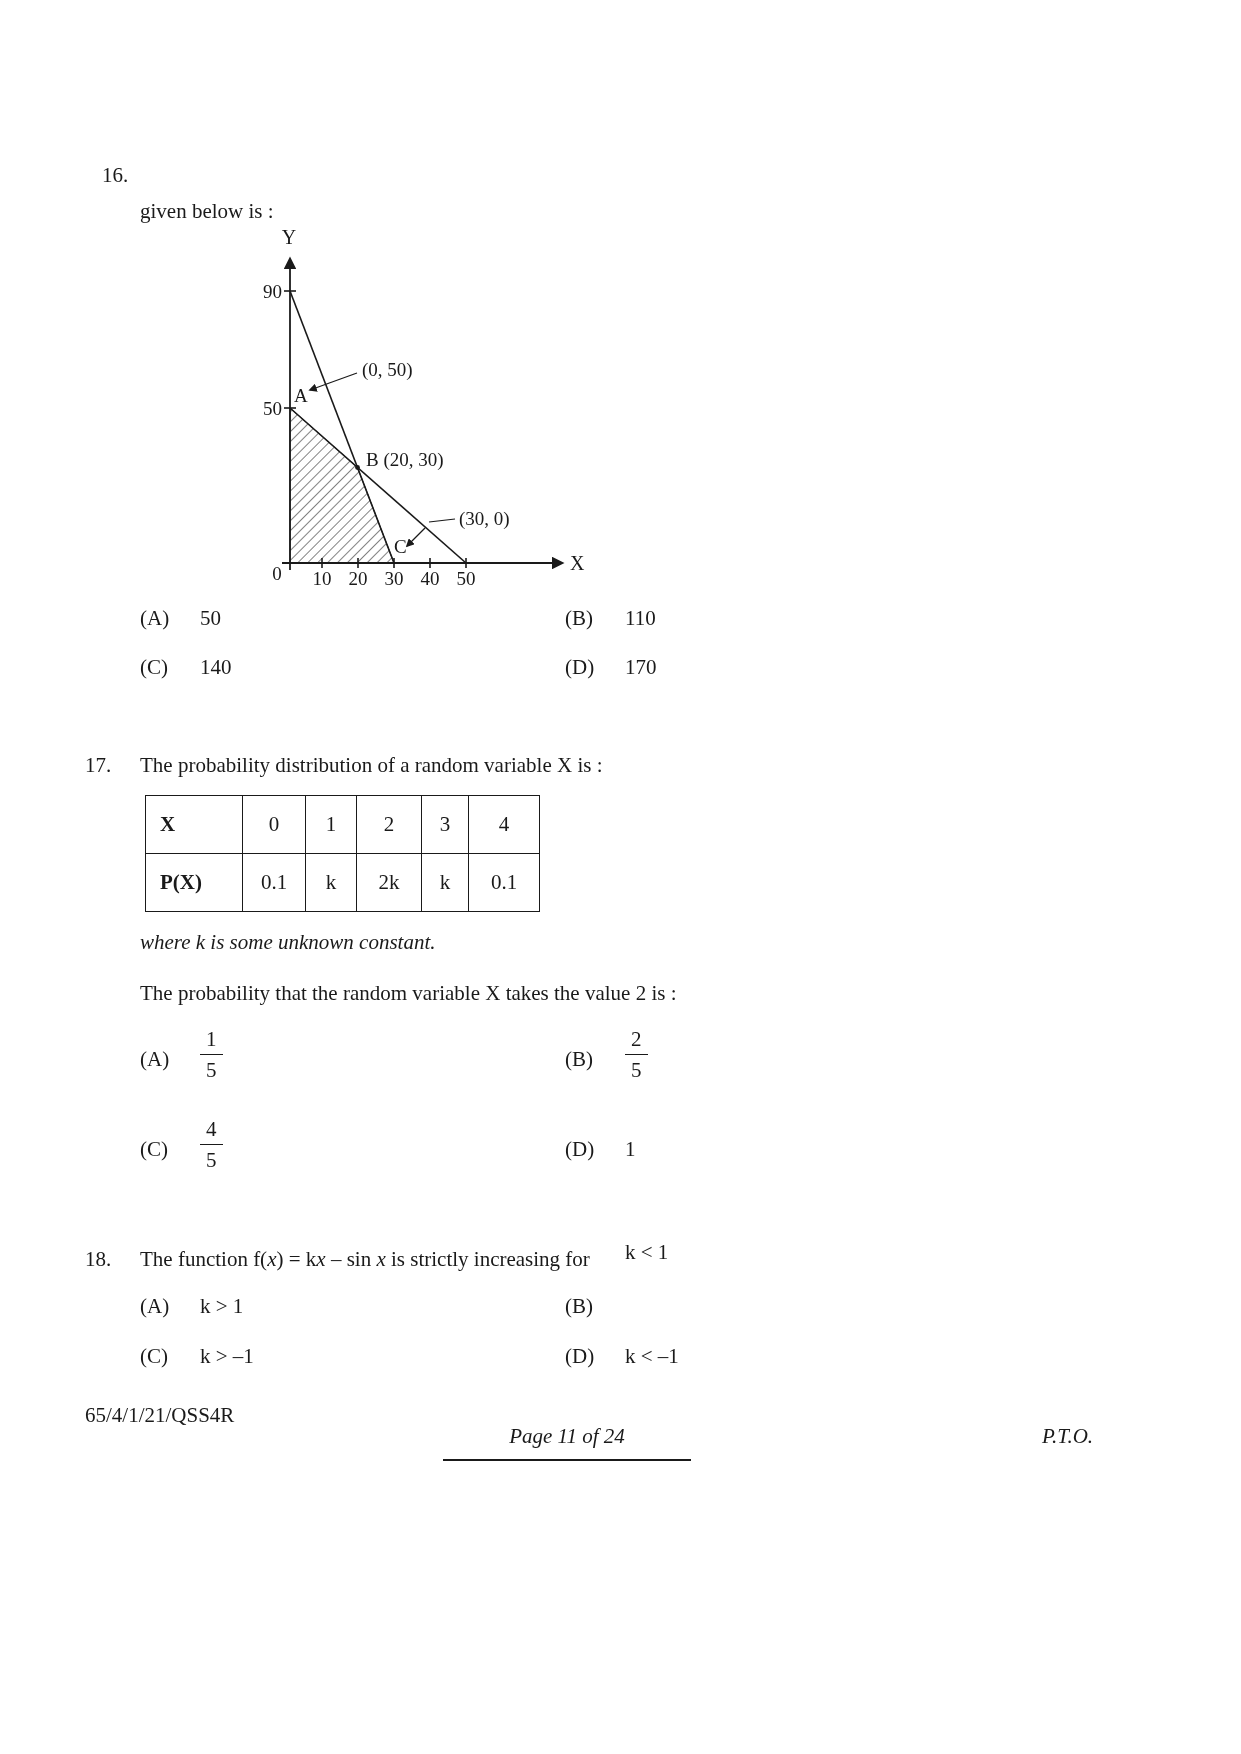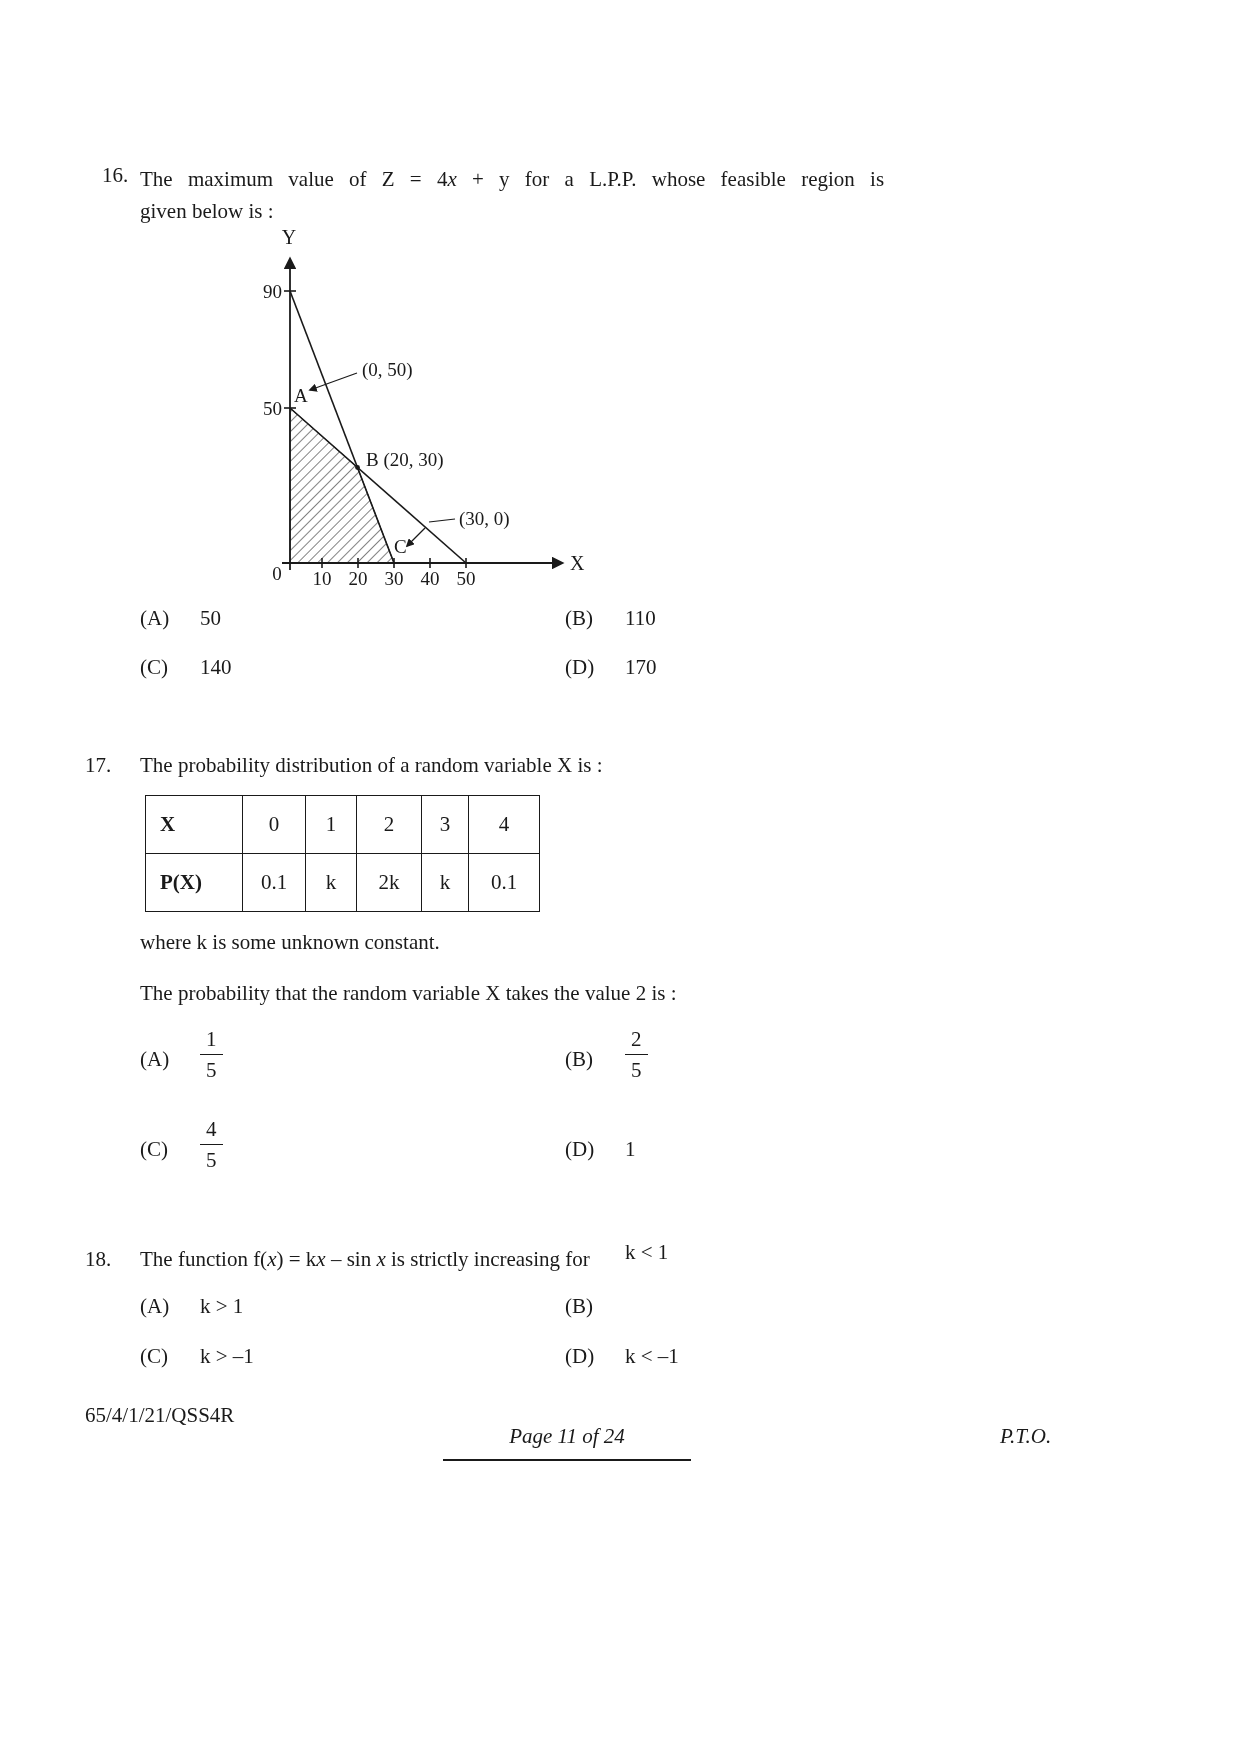--- a/index.html
+++ b/index.html
@@ -51,21 +51,21 @@
 
   svg text{font-family:"Liberation Serif", serif;fill:#1a1a1a;}
 </style>
 </head>
 <body>
 
 <div id="page">
 
   <span class="abs" style="left:102px;top:163px;">16.</span>
   <div class="abs qtext" style="left:140px;top:163px;width:840px;white-space:normal;">
-    <span class="wide"><span>The maximum value of Z = 4</span><i>x</i><span> + y for a L.P.P. whose feasible region is</span></span><br>
+    <br>
     <span>given below is :</span>
   </div>
 
   <svg class="abs" style="left:228px;top:226px;" width="360" height="372" viewBox="0 0 360 372">
     <defs>
       <marker id="ah" viewBox="0 0 10 10" refX="8" refY="5" markerWidth="7" markerHeight="7" orient="auto-start-reverse">
         <path d="M0,0 L10,5 L0,10 z" fill="#1a1a1a"></path>
       </marker>
       <pattern id="hatch" patternUnits="userSpaceOnUse" width="7" height="7" patternTransform="rotate(45)">
         <line x1="0" y1="0" x2="0" y2="7" stroke="#1a1a1a" stroke-width="1.1"></line>
@@ -138,21 +138,21 @@
       <td class="head">P(X)</td>
       <td class="c1">0.1</td>
       <td class="c2">k</td>
       <td class="c3">2k</td>
       <td class="c4">k</td>
       <td class="c5">0.1</td>
     </tr>
   </tbody>
     </table>
 
-  <span class="abs" style="left:140px;top:930px;">where k is some unknown constant.</span>
+  <span class="abs" style="left:140px;top:930px;font-style:italic;">where k is some unknown constant.</span>
   <span class="abs" style="left:140px;top:981px;">The probability that the random variable X takes the value 2 is :</span>
 
   <span class="abs" style="left:140px;top:1047px;">(A)</span>
   <span class="abs frac" style="left:200px;top:1026px;">
     <span class="num">1</span>
     <span class="den">5</span>
   </span>
   <span class="abs" style="left:565px;top:1047px;">(B)</span>
   <span class="abs frac" style="left:625px;top:1026px;">
     <span class="num">2</span>
@@ -175,15 +175,15 @@
   <span class="abs" style="left:200px;top:1294px;">k &gt; 1</span>
   <span class="abs" style="left:565px;top:1294px;">(B)</span>
   <span class="abs" style="left:625px;top:1240px;">k &lt; 1</span>
   <span class="abs" style="left:140px;top:1344px;">(C)</span>
   <span class="abs" style="left:200px;top:1344px;">k &gt; –1</span>
   <span class="abs" style="left:565px;top:1344px;">(D)</span>
   <span class="abs" style="left:625px;top:1344px;">k &lt; –1</span>
 
   <span class="abs bold" style="left:85px;top:1403px;">65/4/1/21/QSS4R</span>
   <div class="abs page-center bi" style="left:443px;top:1403px;width:248px;">Page 11 of 24</div>
-  <div class="abs bi" style="left:1000px;top:1403px;width:135px;text-align:left;">P.T.O.</div>
+  <div class="abs bi" style="left:1000px;top:1403px;width:135px;text-align:center;">P.T.O.</div>
 
 </div>
 
 </body></html>

